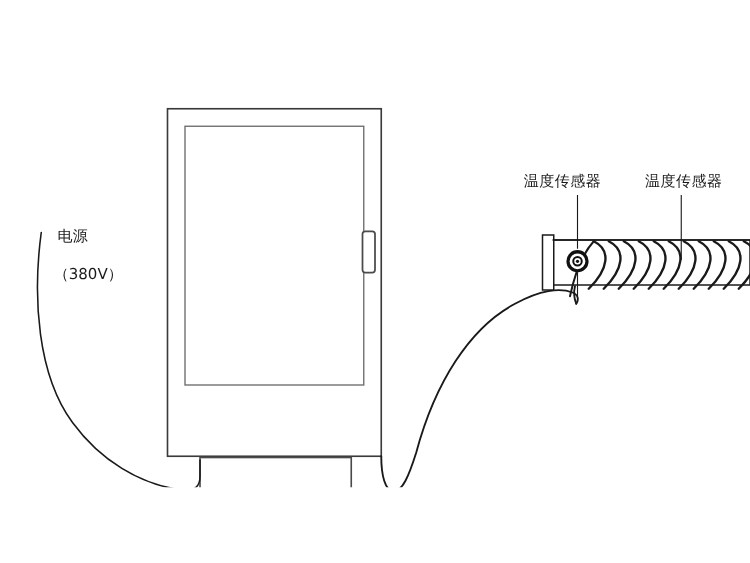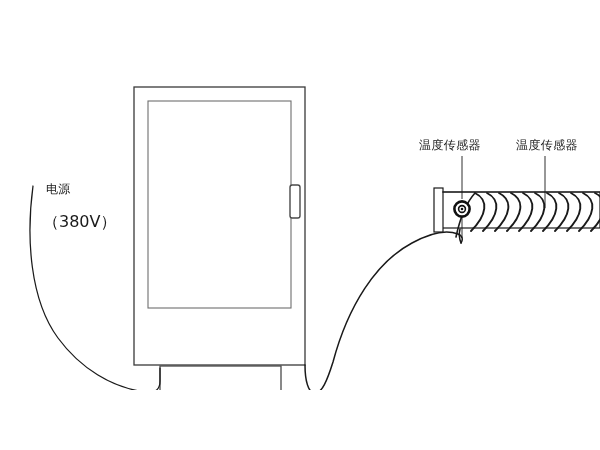--- a/index.html
+++ b/index.html
@@ -34,21 +34,21 @@
   .lbl-cn {
     font-size: 12px;
     letter-spacing: 0.4px;
   }
   .lbl-power {
     font-size: 12px;
     letter-spacing: 0.3px;
     font-family: Liberation Serif, serif;
   }
   .lbl-volt {
-    font-size: 16px;
+    font-size: 12px;
     letter-spacing: 0px;
   }
   #label-temp-sensor {
     left: 419px;
     top: 138px;
   }
   #label-heating-coil {
     left: 516px;
     top: 138px;
   }

